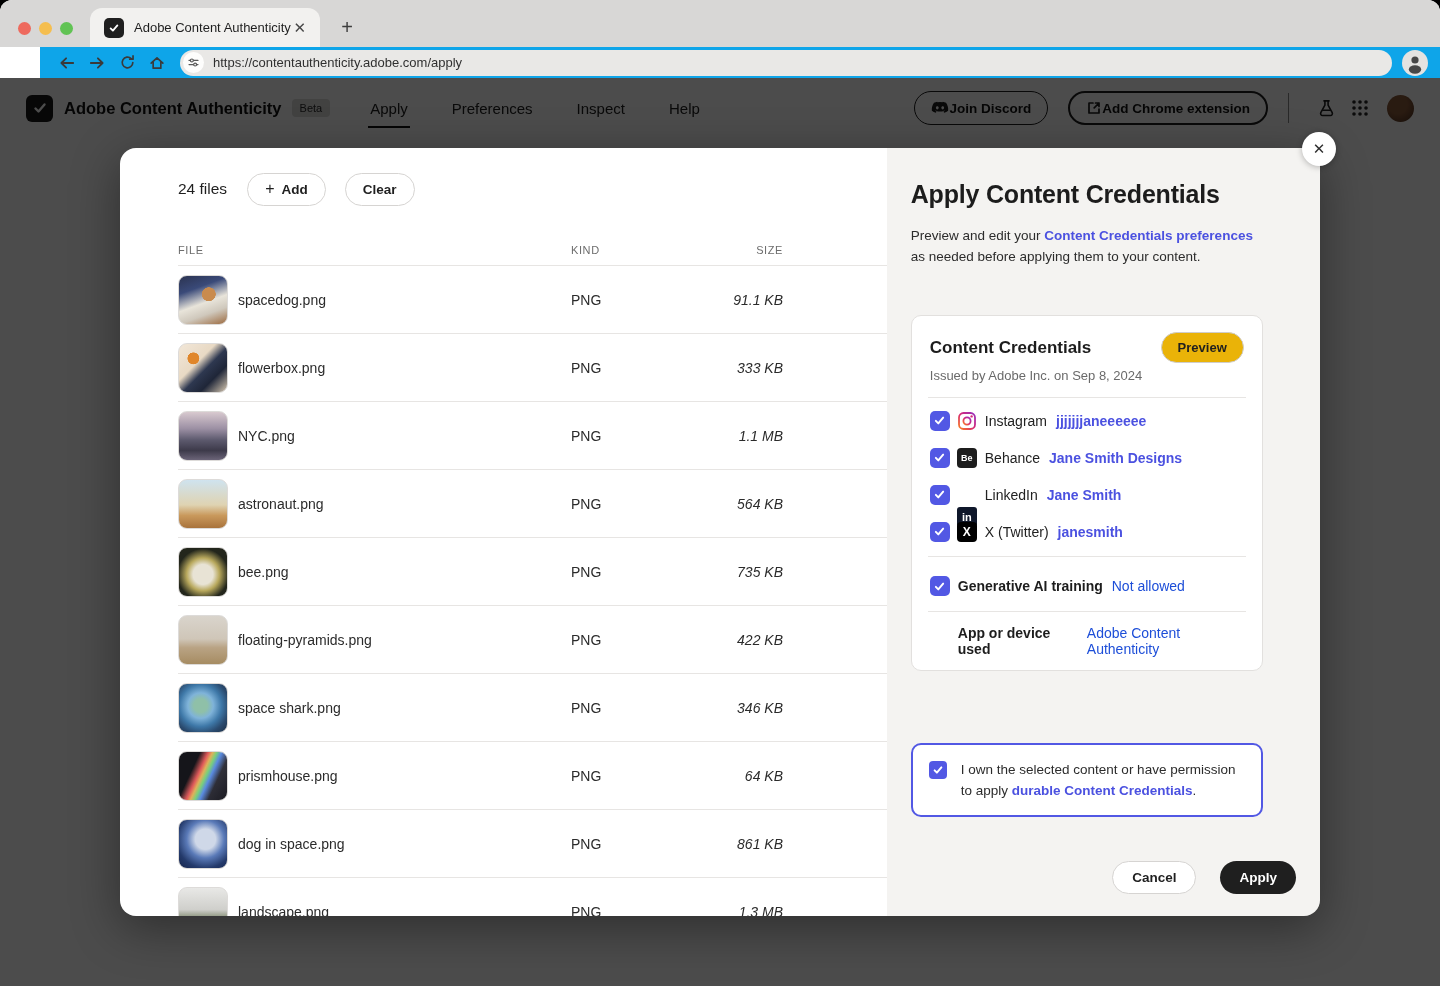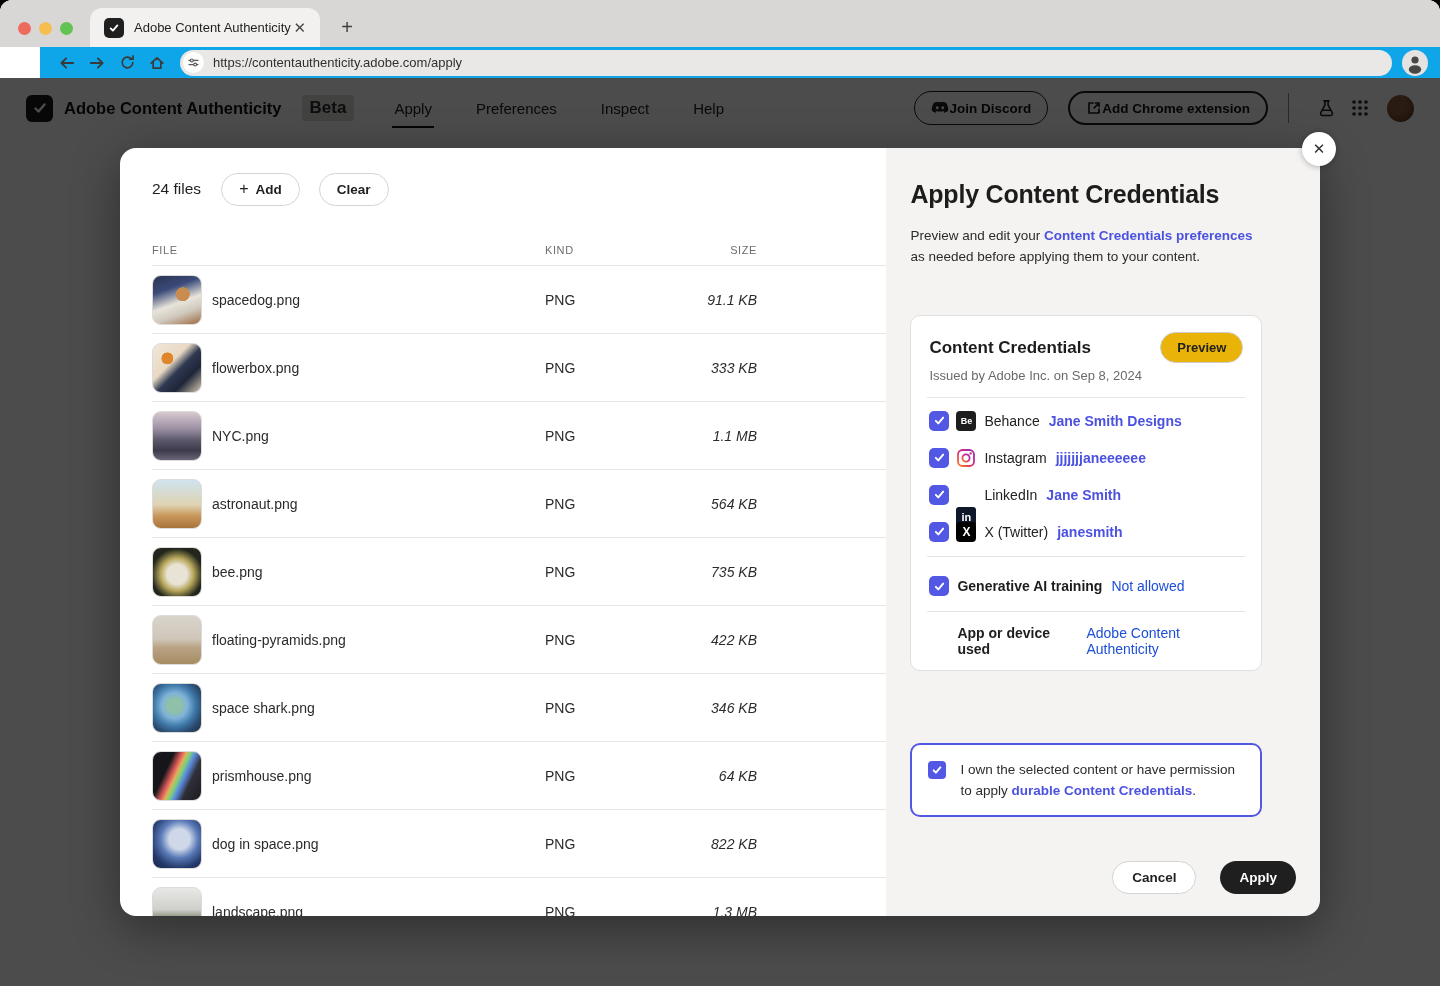--- a/index.html
+++ b/index.html
@@ -21,36 +21,36 @@
   .urlbar { flex:1; height:26px; background:#e9e8e6; border-radius:13px; margin:0 10px 0 8px; display:flex; align-items:center; padding:0 12px 0 3px; }
   .tune-circle { width:21px; height:21px; border-radius:50%; background:#fdfdfc; display:flex; align-items:center; justify-content:center; flex:none; }
   .url-text { font-size:13px; color:#303030; margin-left:9px; white-space:nowrap; }
   .browser-avatar { width:26px; height:26px; border-radius:50%; background:#e4e3e1; flex:none; display:flex; align-items:center; justify-content:center; overflow:hidden; }
 
   
   .app-page { position:absolute; top:78px; left:0; right:0; bottom:0; background:#fff; }
   .app-header { position:absolute; top:0; left:0; right:0; height:60px; background:#fff; display:flex; align-items:center; padding:0 26px; }
   .app-logo { width:27px; height:27px; background:#1a1a1a; border-radius:6px; display:flex; align-items:center; justify-content:center; flex:none; }
   .brand { font-size:16.5px; font-weight:bold; color:#111; margin-left:11px; white-space:nowrap; }
-  .beta { margin-left:20px; background:#dcdcda; color:#2e2e2e; font-size:17px; padding:3px 8px; border-radius:4px;font-weight:bold; }
+  .beta { margin-left:10px; background:#dcdcda; color:#2e2e2e; font-size:11px; padding:3px 8px; border-radius:4px; }
   .nav { display:flex; margin-left:38px; gap:40px; }
   .nav-item { font-size:15px; color:#222; padding:19px 2px; position:relative; }
   .nav-item.active::after { content:""; position:absolute; left:0; right:0; bottom:8px; height:2px; background:#111; }
   .hdr-right { margin-left:auto; display:flex; align-items:center; }
   .pillbtn { display:flex; align-items:center; gap:0; border:2px solid #1f1f1f; border-radius:18px; height:34px; padding:0 16px; font-size:13.5px; font-weight:bold; color:#141414; background:transparent; white-space:nowrap; }
   .pillbtn.discord { border-width:1.5px; margin-right:20px; }
   .hdr-divider { width:1px; height:30px; background:#8a8a8a; margin:0 20px; }
   .hdr-icon { width:34px; height:34px; display:flex; align-items:center; justify-content:center; }
   .app-avatar { width:27px; height:27px; border-radius:50%; background:radial-gradient(circle at 40% 35%, #8a5a3a 0 40%, #4a2e1e 100%); margin-left:10px; flex:none; }
 
   .overlay { position:absolute; top:78px; left:0; right:0; bottom:0; background:rgba(0,0,0,0.70); z-index:5; }
 
   
   .modal { position:absolute; left:120px; top:148px; width:1200px; height:768px; z-index:10; display:flex; box-shadow:0 12px 48px rgba(0,0,0,.4); border-radius:16px; }
-  .modal-left { width:799px; height:768px; background:#fff; border-radius:16px 0 0 16px; overflow:hidden; position:relative; }
+  .modal-left { width:799px; height:768px; background:#fff; border-radius:16px 0 0 16px; overflow:hidden; position:relative;padding-left:26px; }
   .modal-right { width:450px; height:768px; background:#f4f3f1; border-radius:0 16px 16px 0; position:relative; padding:24px; }
 
   .files-bar { display:flex; align-items:center; margin:24px 0 0 32px; height:34px; }
   .files-count { font-size:15.5px; color:#1f1f1f; }
   .smallbtn { display:flex; align-items:center; gap:7px; height:33px; padding:0 17px; border:1.5px solid #d6d4d2; border-radius:17px; background:#fff; font-size:13.5px; font-weight:bold; color:#1f1f1f; }
   .smallbtn.add { margin-left:20px; }
   .smallbtn.clear { margin-left:19px; }
   .plus-glyph { font-size:16px; font-weight:normal; }
 
   .thead { margin:28px 0 0 32px; width:743px; height:32px; display:grid; grid-template-columns:393px 92px 120px; align-items:center; border-bottom:1px solid #e7e5e3; }
@@ -293,21 +293,21 @@
       <div class="frow">
         <div class="thumb t7"></div>
         <div class="fname">prismhouse.png</div>
         <div class="fkind">PNG</div>
         <div class="fsize">64 KB</div>
       </div>
       <div class="frow">
         <div class="thumb t8"></div>
         <div class="fname">dog in space.png</div>
         <div class="fkind">PNG</div>
-        <div class="fsize">822 KB</div>
+        <div class="fsize">861 KB</div>
       </div>
       <div class="frow">
         <div class="thumb t9"></div>
         <div class="fname">landscape.png</div>
         <div class="fkind">PNG</div>
         <div class="fsize">1.3 MB</div>
       </div>
     </div>
 
     <div class="modal-right">
@@ -315,30 +315,20 @@
       <p class="panel-intro"><span>Preview and edit your </span><span class="tlink">Content Credentials preferences</span><span> as needed before applying them to your content.</span></p>
 
       <div class="cred-card">
         <div class="card-head">
           <span class="card-title">Content Credentials</span>
           <button class="preview-btn">Preview</button>
         </div>
         <div class="issued">Issued by Adobe Inc. on Sep 8, 2024</div>
         <hr class="card-hr">
 
-        <div class="acct-row">
-          <div class="cb">
-              <svg width="13" height="13" viewBox="0 0 16 16">
-                <polyline points="3.5,8.5 6.5,11.5 12.5,4.5" fill="none" stroke="#fff" stroke-width="2.4" stroke-linecap="round" stroke-linejoin="round"></polyline>
-              </svg>
-            </div>
-          <div class="sicon behance">Be</div>
-          <span class="acct-label">Behance</span>
-          <span class="acct-value">Jane Smith Designs</span>
-        </div>
         <div class="acct-row">
           <div class="cb">
               <svg width="13" height="13" viewBox="0 0 16 16">
                 <polyline points="3.5,8.5 6.5,11.5 12.5,4.5" fill="none" stroke="#fff" stroke-width="2.4" stroke-linecap="round" stroke-linejoin="round"></polyline>
               </svg>
             </div>
           <div class="sicon">
             <svg width="20" height="20" viewBox="0 0 20 20">
                 <defs>
                   <linearGradient id="ig" x1="0" y1="1" x2="1" y2="0">
@@ -354,20 +344,30 @@
           </div>
           <span class="acct-label">Instagram</span>
           <span class="acct-value">jjjjjjjaneeeeee</span>
         </div>
         <div class="acct-row">
           <div class="cb">
               <svg width="13" height="13" viewBox="0 0 16 16">
                 <polyline points="3.5,8.5 6.5,11.5 12.5,4.5" fill="none" stroke="#fff" stroke-width="2.4" stroke-linecap="round" stroke-linejoin="round"></polyline>
               </svg>
             </div>
+          <div class="sicon behance">Be</div>
+          <span class="acct-label">Behance</span>
+          <span class="acct-value">Jane Smith Designs</span>
+        </div>
+        <div class="acct-row">
+          <div class="cb">
+              <svg width="13" height="13" viewBox="0 0 16 16">
+                <polyline points="3.5,8.5 6.5,11.5 12.5,4.5" fill="none" stroke="#fff" stroke-width="2.4" stroke-linecap="round" stroke-linejoin="round"></polyline>
+              </svg>
+            </div>
           <div class="sicon linkedin">in</div>
           <span class="acct-label">LinkedIn</span>
           <span class="acct-value">Jane Smith</span>
         </div>
         <div class="acct-row">
           <div class="cb">
               <svg width="13" height="13" viewBox="0 0 16 16">
                 <polyline points="3.5,8.5 6.5,11.5 12.5,4.5" fill="none" stroke="#fff" stroke-width="2.4" stroke-linecap="round" stroke-linejoin="round"></polyline>
               </svg>
             </div>

